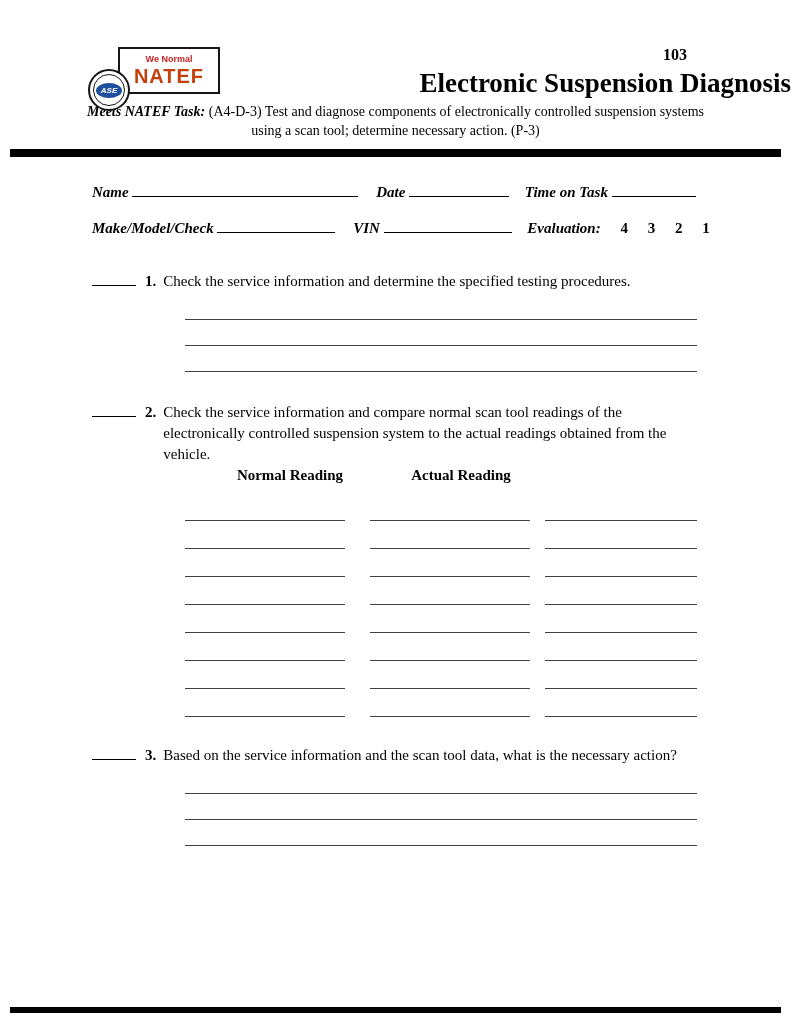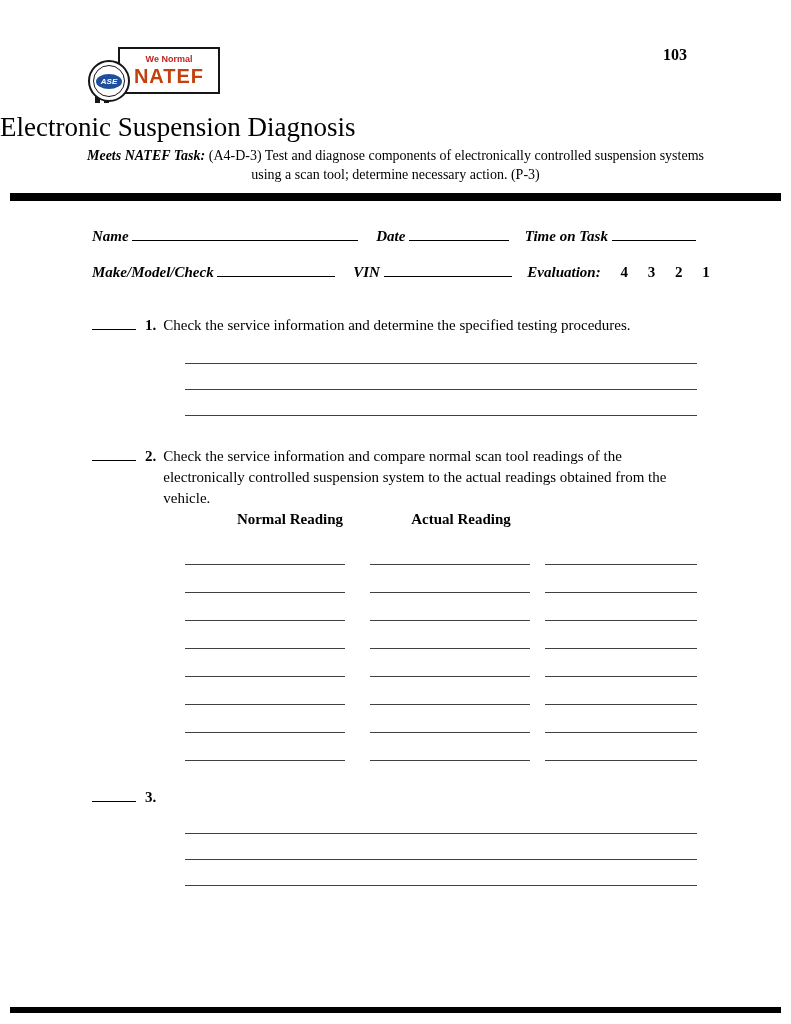--- a/index.html
+++ b/index.html
@@ -23,43 +23,43 @@
   .logo { position:absolute; top:44px; left:88px; width:134px; height:54px; }
   .logo-body {
     position:absolute; left:30px; top:3px; width:102px; height:47px;
     border:2px solid #161616; background:#fff;
     display:flex; flex-direction:column; align-items:center; justify-content:center;
     font-family:"Liberation Sans", sans-serif;
   }
   .logo-we-support { font-size:9px; font-weight:bold; color:#c22222; line-height:1.2; }
   .logo-natef { font-size:20px; font-weight:bold; letter-spacing:1px; line-height:1.1; color:#c2410c; }
   .key-head {
-    position:absolute; left:0; top:16px; width:42px; height:42px;
+    position:absolute; left:0; top:25px; width:42px; height:42px;
     border:2px solid #161616; border-radius:50%; background:#fff; z-index:2;
     display:flex; align-items:center; justify-content:center;
   }
   .key-head-inner {
     width:32px; height:32px; border:1px solid #161616; border-radius:50%;
     display:flex; align-items:center; justify-content:center;
   }
   .ase-oval {
     width:26px; height:15px; background:#1d4f9c; border-radius:50%;
     color:#fff; font-size:8px; font-weight:bold; font-style:italic;
     font-family:"Liberation Sans", sans-serif;
     display:flex; align-items:center; justify-content:center;
   }
   .key-tooth { position:absolute; background:#161616; width:5px; height:7px; bottom:-5px; z-index:1; }
   .key-tooth.t1 { left:7px; }
   .key-tooth.t2 { left:16px; }
 
   
   .title {
-    padding-top:112px;
-    text-align:left;
-    font-size:27px; font-weight:normal;
+    padding-top:68px;
+    text-align:right;
+    font-size:27px; font-weight:bold;
     line-height:30px;
   }
   .task {
     width:620px; margin:4px auto 0 auto;
     text-align:center;
     font-size:14px; line-height:19px;
   }
   .bold { font-weight:bold;font-style:italic; }
 
   .rule-thick {
@@ -233,20 +233,21 @@
             <span class="scan-cell c0"></span>
             <span class="scan-cell c1"></span>
             <span class="scan-cell c2"></span>
           </div>
         </div>
     </div>
 
     <div class="question q3">
       <span class="q-blank"></span>
       <span class="q-num">3.</span>
+      <span class="q-text">Based on the service information and the scan tool data, what is the necessary action?</span>
     </div>
     <div class="answer-lines">
         <div class="answer-line"></div>
         <div class="answer-line"></div>
         <div class="answer-line"></div>
       </div>
 
   </div>
 
   <div class="rule-bottom"></div>

